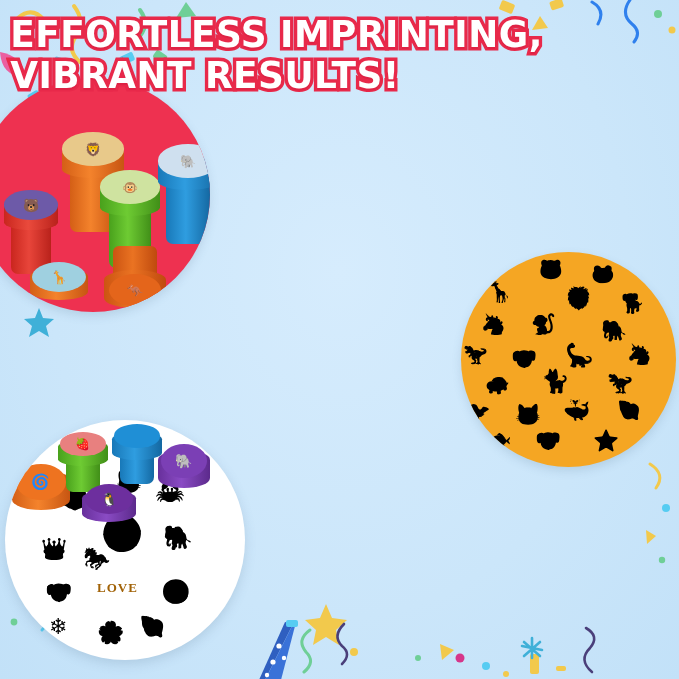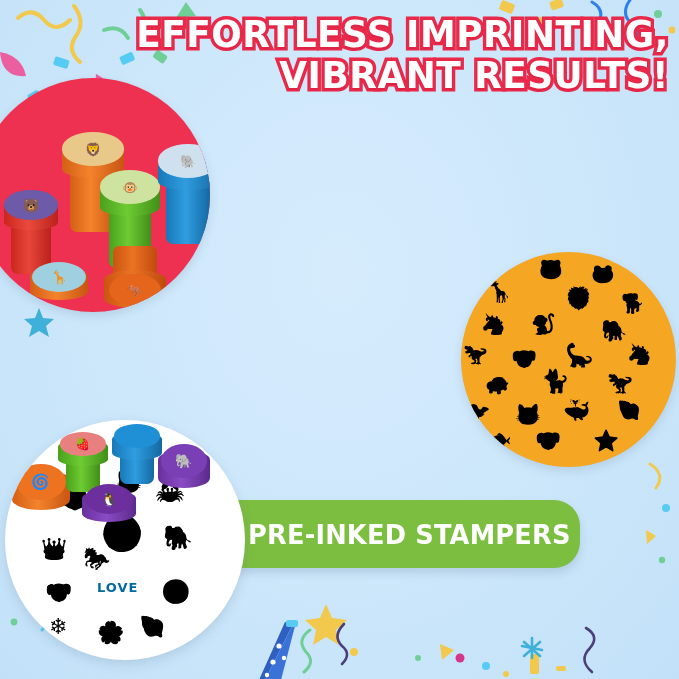--- a/index.html
+++ b/index.html
@@ -10,21 +10,21 @@
     position:relative;
   }
   #stage{position:absolute;inset:0;overflow:hidden;
     background:radial-gradient(ellipse at 50% 40%, #d6ecfd 0%, #cbe6fa 60%, #c2e1f8 100%);}
 
   
   .confetti{position:absolute;pointer-events:none;}
 
   
   #headline{
-    position:absolute;left:0;right:0;top:14px;text-align:right;z-index:40;
+    position:absolute;left:0;right:0;top:14px;text-align:left;z-index:40;
   }
   #headline .ln{
     display:block;
     font-family:"DejaVu Sans", sans-serif;
     font-weight:bold;
     font-size:37px;
     line-height:41px;
     letter-spacing:0.5px;
     color:#ffffff;
     -webkit-text-stroke:7px #e8294a;
@@ -207,41 +207,38 @@
         <span class="imp" style="left: 54px; top: 152px; font-size: 21px; color: rgb(224, 90, 138); filter: grayscale(1) brightness(0) invert(0); -webkit-text-fill-color: rgb(224, 90, 138);">🐱</span>
         <span class="imp" style="left: 102px; top: 148px; font-size: 22px; color: rgb(138, 168, 32); filter: grayscale(1) brightness(0) invert(0); -webkit-text-fill-color: rgb(138, 168, 32);">🐳</span>
         <span class="imp" style="left: 156px; top: 148px; font-size: 20px; color: rgb(43, 179, 184); filter: grayscale(1) brightness(0) invert(0); -webkit-text-fill-color: rgb(43, 179, 184);">🐚</span>
         <span class="imp" style="left: 28px; top: 178px; font-size: 18px; color: rgb(224, 69, 42); filter: grayscale(1) brightness(0) invert(0); -webkit-text-fill-color: rgb(224, 69, 42);">🐟</span>
         <span class="imp" style="left: 74px; top: 178px; font-size: 21px; color: rgb(43, 179, 184); filter: grayscale(1) brightness(0) invert(0); -webkit-text-fill-color: rgb(43, 179, 184);">🐶</span>
         <span class="imp" style="left: 132px; top: 178px; font-size: 21px; color: rgb(214, 54, 138); filter: grayscale(1) brightness(0) invert(0); -webkit-text-fill-color: rgb(214, 54, 138);">⭐</span>
       </div>
   </div>
 
   <div class="tail t3" style="background-color: rgb(124, 190, 63);"></div>
-  <div class="banner b3" style="background-color: rgb(124, 190, 63);">
-    <span class="blabel">PRE-INKED STAMPERS</span>
-  </div>
 
   <div class="circle c3" style="background-color: rgb(255, 255, 255);">
     <div id="imprints3" style="position:absolute;inset:0;">
         <span class="pimp" style="left: 96px; top: 96px; font-size: 34px; color: rgb(234, 106, 34); filter: grayscale(1) brightness(0) invert(0); -webkit-text-fill-color: rgb(234, 106, 34);">🏀</span>
         <span class="pimp" style="left: 158px; top: 106px; font-size: 24px; color: rgb(43, 179, 208); filter: grayscale(1) brightness(0) invert(0); -webkit-text-fill-color: rgb(43, 179, 208);">🐘</span>
         <span class="pimp" style="left: 150px; top: 60px; font-size: 24px; color: rgb(234, 138, 34); filter: grayscale(1) brightness(0) invert(0); -webkit-text-fill-color: rgb(234, 138, 34);">🦀</span>
         <span class="pimp" style="left: 110px; top: 52px; font-size: 22px; color: rgb(180, 58, 208); filter: grayscale(1) brightness(0) invert(0); -webkit-text-fill-color: rgb(180, 58, 208);">🐱</span>
         <span class="pimp" style="left: 56px; top: 68px; font-size: 22px; color: rgb(63, 176, 192); filter: grayscale(1) brightness(0) invert(0); -webkit-text-fill-color: rgb(63, 176, 192);">🎁</span>
         <span class="pimp" style="left: 78px; top: 128px; font-size: 22px; color: rgb(224, 49, 39); filter: grayscale(1) brightness(0) invert(0); -webkit-text-fill-color: rgb(224, 49, 39);">🐎</span>
         <span class="pimp" style="left: 36px; top: 118px; font-size: 21px; color: rgb(155, 79, 208); filter: grayscale(1) brightness(0) invert(0); -webkit-text-fill-color: rgb(155, 79, 208);">👑</span>
         <span class="pimp" style="left: 40px; top: 162px; font-size: 22px; color: rgb(63, 176, 160); filter: grayscale(1) brightness(0) invert(0); -webkit-text-fill-color: rgb(63, 176, 160);">🐶</span>
         <span class="pimp" style="left: 156px; top: 160px; font-size: 24px; color: rgb(234, 106, 34); filter: grayscale(1) brightness(0) invert(0); -webkit-text-fill-color: rgb(234, 106, 34);">😀</span>
         <span class="pimp" style="left: 44px; top: 196px; font-size: 22px; color: rgb(63, 176, 192); filter: grayscale(1) brightness(0) invert(0); -webkit-text-fill-color: rgb(63, 176, 192);">❄</span>
         <span class="pimp" style="left: 92px; top: 202px; font-size: 22px; color: rgb(180, 58, 208); filter: grayscale(1) brightness(0) invert(0); -webkit-text-fill-color: rgb(180, 58, 208);">🌸</span>
         <span class="pimp" style="left: 134px; top: 196px; font-size: 22px; color: rgb(63, 176, 192); filter: grayscale(1) brightness(0) invert(0); -webkit-text-fill-color: rgb(63, 176, 192);">🐚</span>
         <span class="pimp" style="left: 178px; top: 38px; font-size: 20px; color: rgb(180, 58, 208); filter: grayscale(1) brightness(0) invert(0); -webkit-text-fill-color: rgb(180, 58, 208);">🌀</span>
       </div>
-    <div class="ptxt" id="love-imprint" style="left: 92px; top: 160px; color: #0369a1;">LOVE</div>
+    <div class="ptxt" id="love-imprint" style="left: 92px; top: 160px; color: #a16207; font-family: Liberation Serif, serif;">LOVE</div>
 
     <div class="stamp" style="left:6px;top:36px;width:60px;height:56px;">
       <div class="cap" style="top:14px;width:58px;height:40px;background:linear-gradient(90deg,#d45f16,#f4832c 45%,#c75512);"></div>
       <div class="face" style="top:8px;width:50px;height:36px;background:#ee7320;border-radius:50%;">
         <span style="color:#c24a0c;font-size:15px">🌀</span>
       </div>
     </div>
 
     <div class="stamp" style="left:52px;top:10px;width:52px;height:62px;">
       <div class="barrel" style="top:24px;width:34px;height:38px;background:linear-gradient(90deg,#49a11c,#6ecb33 45%,#418f18);"></div>

